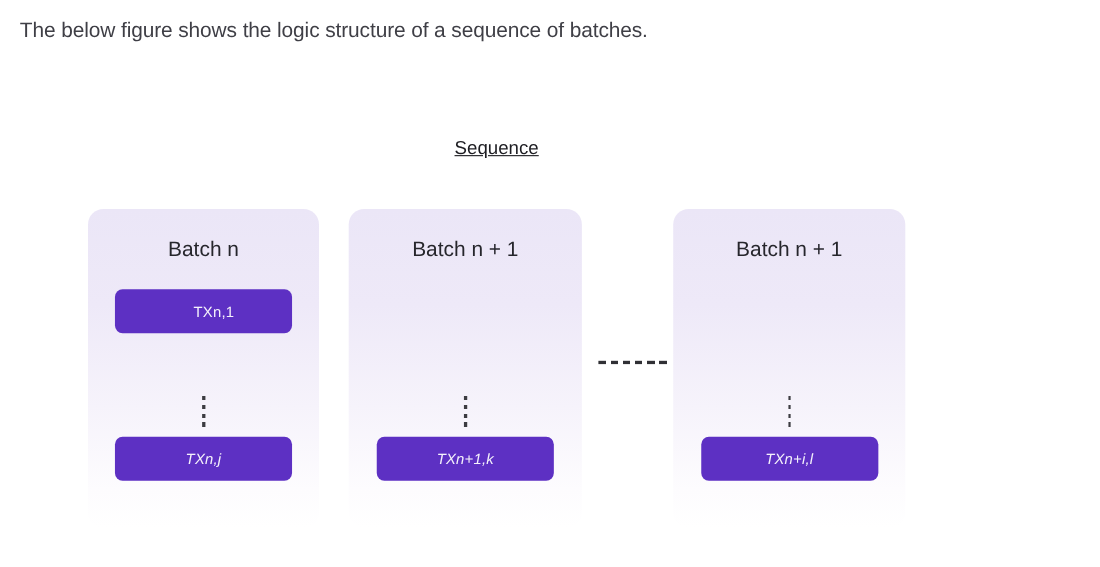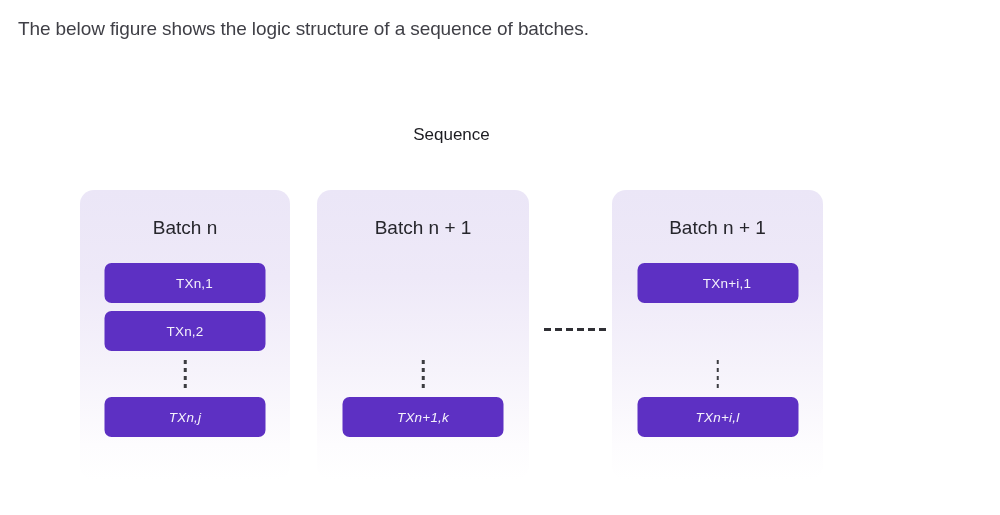--- a/index.html
+++ b/index.html
@@ -34,20 +34,21 @@
   }
   .seq-title {
     position: absolute;
     left: 80px;
     top: 125px;
     width: 743px;
     text-align: center;
     font-size: 17px;
     font-weight: 500;
     color: var(--title-dark);
+    text-decoration: underline;
   }
   .batch-card {
     position: absolute;
     top: 190px;
     height: 290px;
     border-radius: 14px;
     background: linear-gradient(180deg,
       var(--card-lavender) 0%,
       #eee9f8 30%,
       #f6f3fb 62%,
@@ -112,33 +113,31 @@
 
 <div class="canvas">
 
   <p class="intro">The below figure shows the logic structure of a sequence of batches.</p>
 
   <h2 class="seq-title">Sequence</h2>
 
   <section class="batch-card card-1">
     <h3 class="batch-title">Batch n</h3>
     <div class="tx-box tx-1">TXn,1</div>
-    <div class="tx-box tx-2">TXn,2</div>
     <div class="v-dots"></div>
     <div class="tx-box tx-last">TXn,j</div>
   </section>
 
   <section class="batch-card card-2">
     <h3 class="batch-title">Batch n + 1</h3>
     <div class="v-dots"></div>
     <div class="tx-box tx-last">TXn+1,k</div>
   </section>
 
   <div class="connector"></div>
 
   <section class="batch-card card-3">
     <h3 class="batch-title">Batch n + 1</h3>
-    <div class="tx-box tx-1">TXn+i,1</div>
     <div class="v-dots"></div>
     <div class="tx-box tx-last">TXn+i,l</div>
   </section>
 
 </div>
 
 </body></html>

